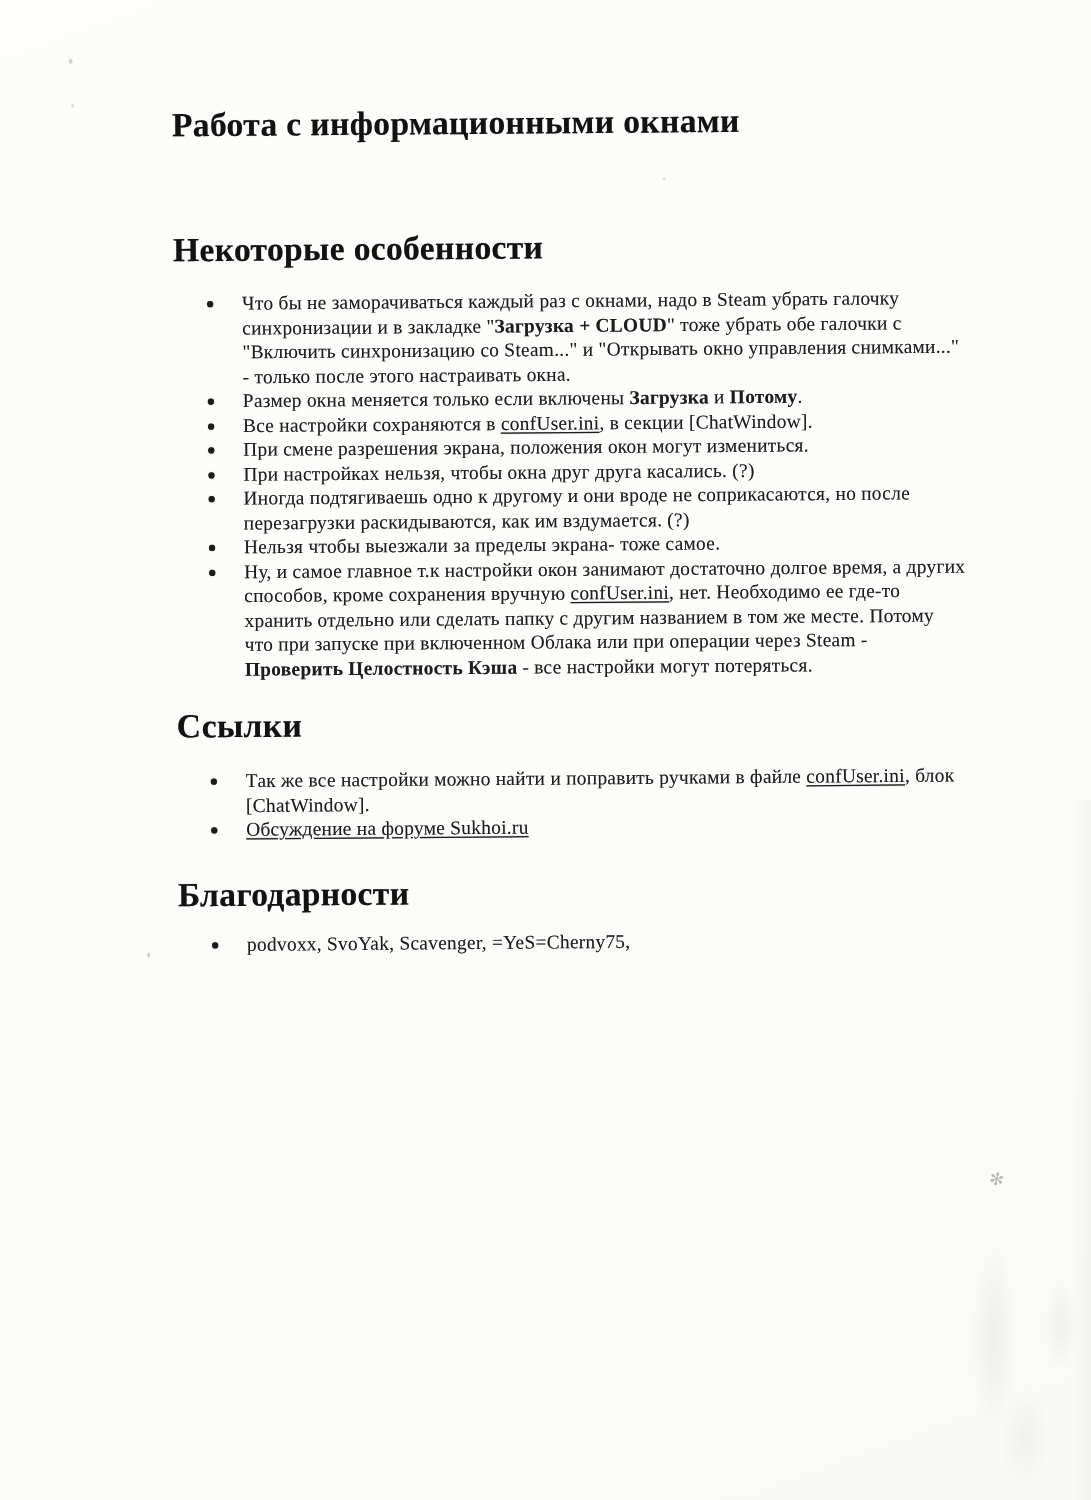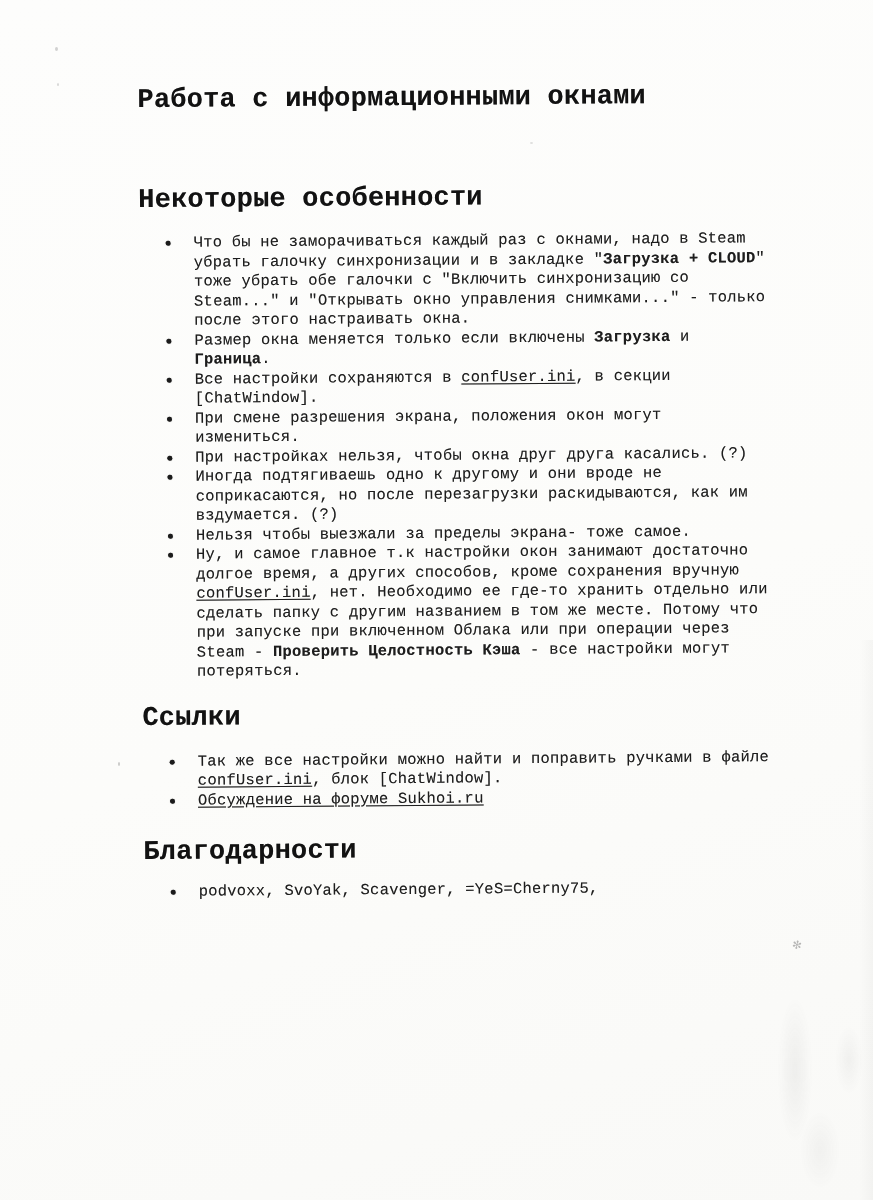--- a/index.html
+++ b/index.html
@@ -5,21 +5,20 @@
   html,body{margin:0;padding:0}
   body{
     width:873px;height:1200px;overflow:hidden;position:relative;
     background:#ffffff;
     font-family:"Liberation Serif","DejaVu Serif",serif;
     color:#1d1d1d;
   }
   .paper{
     position:absolute;inset:0;
     background:linear-gradient(160deg,#fdfdfc 0%,#fcfcfa 55%,#f9f9f7 100%);
-    font-family:Liberation Mono, monospace;
   }
   .sheet{
     position:absolute;left:0;top:0;width:873px;box-sizing:border-box;
     padding:84px 95px 0 140px;
     transform:rotate(-0.45deg);
     transform-origin:150px 420px;
   }
   h1,h2{
     margin:0;font-weight:bold;color:#121212;
     font-size:27px;line-height:32px;letter-spacing:.2px;
@@ -79,21 +78,21 @@
 
 <div class="paper">
   <div class="sheet">
 
     <h1>Работа с информационными окнами</h1>
 
     <section>
       <h2 class="h-features">Некоторые особенности</h2>
       <ul class="l-features">
         <li><span class="dot"></span><span class="btxt"><span>Что бы не заморачиваться каждый раз с окнами, надо в Steam убрать галочку синхронизации и в закладке "</span><b>Загрузка + CLOUD</b><span>" тоже убрать обе галочки с "Включить синхронизацию со Steam..." и "Открывать окно управления снимками..." - только после этого настраивать окна.</span></span></li>
-        <li><span class="dot"></span><span class="btxt"><span>Размер окна меняется только если включены </span><b>Загрузка</b><span> и </span><b>Граница</b><span>.</span></span></li>
+        <li><span class="dot"></span><span class="btxt"><span>Размер окна меняется только если включены </span><b>Загрузка</b><span> и </span><b>Потому</b><span>.</span></span></li>
         <li><span class="dot"></span><span class="btxt"><span>Все настройки сохраняются в </span><u>confUser.ini</u><span>, в секции [ChatWindow].</span></span></li>
         <li><span class="dot"></span><span class="btxt"><span>При смене разрешения экрана, положения окон могут измениться.</span></span></li>
         <li><span class="dot"></span><span class="btxt"><span>При настройках нельзя, чтобы окна друг друга касались. (?)</span></span></li>
         <li><span class="dot"></span><span class="btxt"><span>Иногда подтягиваешь одно к другому и они вроде не соприкасаются, но после перезагрузки раскидываются, как им вздумается. (?)</span></span></li>
         <li><span class="dot"></span><span class="btxt"><span>Нельзя чтобы выезжали за пределы экрана- тоже самое.</span></span></li>
         <li><span class="dot"></span><span class="btxt"><span>Ну, и самое главное т.к настройки окон занимают достаточно долгое время, а других способов, кроме сохранения вручную </span><u>confUser.ini</u><span>, нет. Необходимо ее где-то хранить отдельно или сделать папку с другим названием в том же месте. Потому что при запуске при включенном Облака или при операции через Steam - </span><b>Проверить Целостность Кэша</b><span> - все настройки могут потеряться.</span></span></li>
       </ul>
     </section>
 
     <section>

